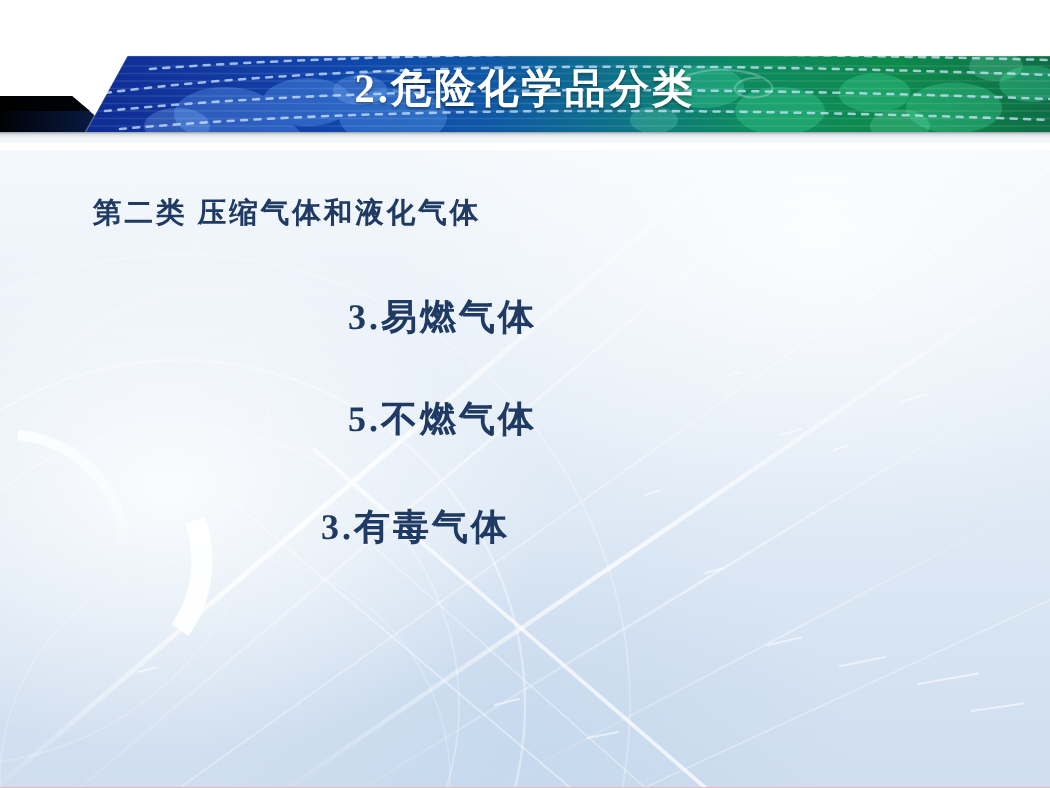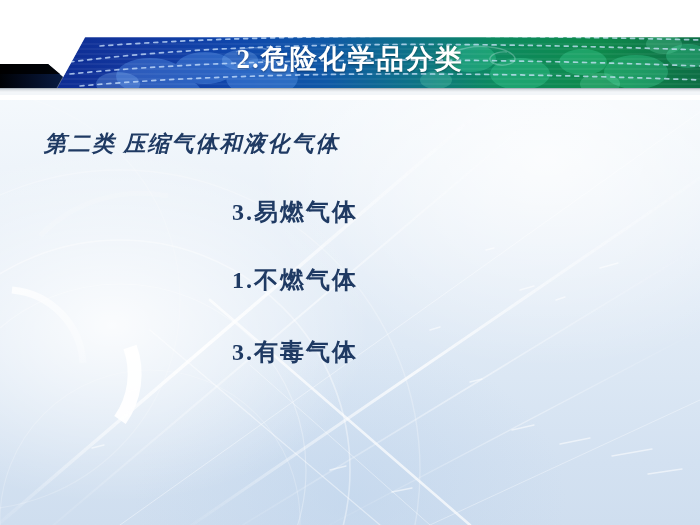--- a/index.html
+++ b/index.html
@@ -92,33 +92,32 @@
   }
   .line {
     position: absolute;
     color: #1f3a63;
     font-family: "Liberation Serif", "DejaVu Serif", serif;
     font-weight: bold;
     white-space: nowrap;
     line-height: 1;
   }
   .line-heading {
-    left: 44px;
+    left: 62px;
     top: 33px;
-    font-size: 22px;
+    font-size: 19px;
     letter-spacing: 2px;
-    font-style: italic;
   }
   .line-item {
     font-size: 24px;
     letter-spacing: 2px;
   }
   .item-1 { left: 232px; top: 100px; }
   .item-2 { left: 232px; top: 168px; }
-  .item-3 { left: 232px; top: 240px; }
+  .item-3 { left: 214px; top: 240px; }
 </style>
 </head>
 <body>
 
 <div class="slide">
 
   <div class="bg-base"></div>
   <div class="bg-glow"></div>
 
   <svg class="bg-svg" viewBox="0 0 700 525" preserveAspectRatio="none">
@@ -283,18 +282,18 @@
 
     <div class="title">2.危险化学品分类</div>
   </div>
 
   <div class="content">
 
     <div class="line line-heading">第二类 压缩气体和液化气体</div>
 
     <div class="line line-item item-1">3.易燃气体</div>
 
-    <div class="line line-item item-2">1.不燃气体</div>
+    <div class="line line-item item-2">5.不燃气体</div>
 
     <div class="line line-item item-3">3.有毒气体</div>
   </div>
 
 </div>
 
 </body></html>

